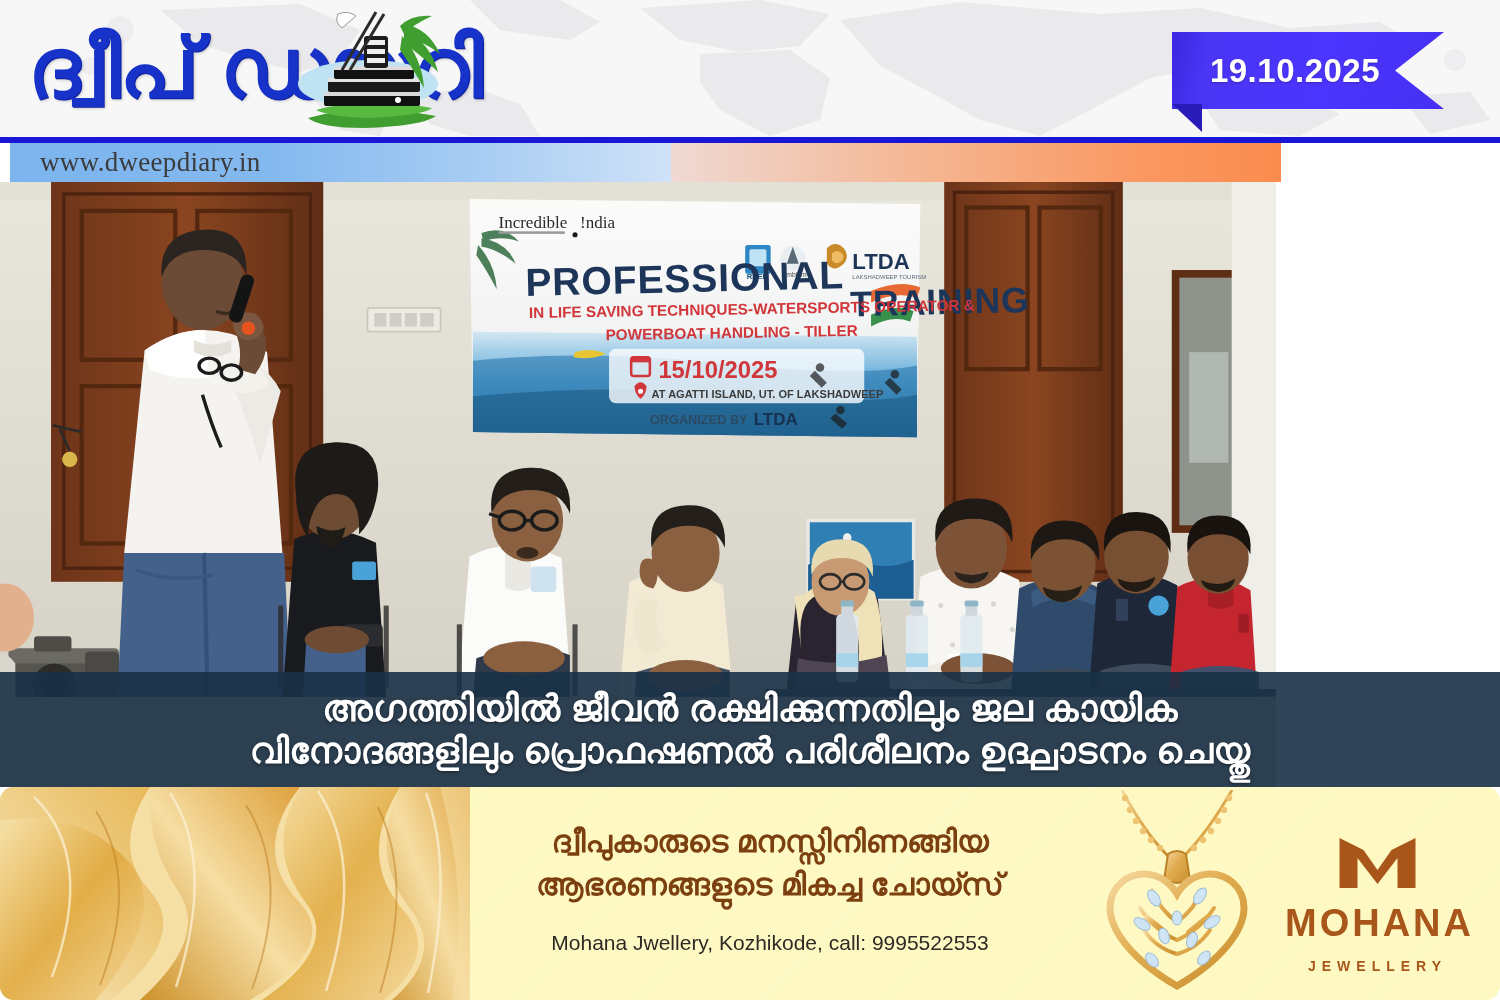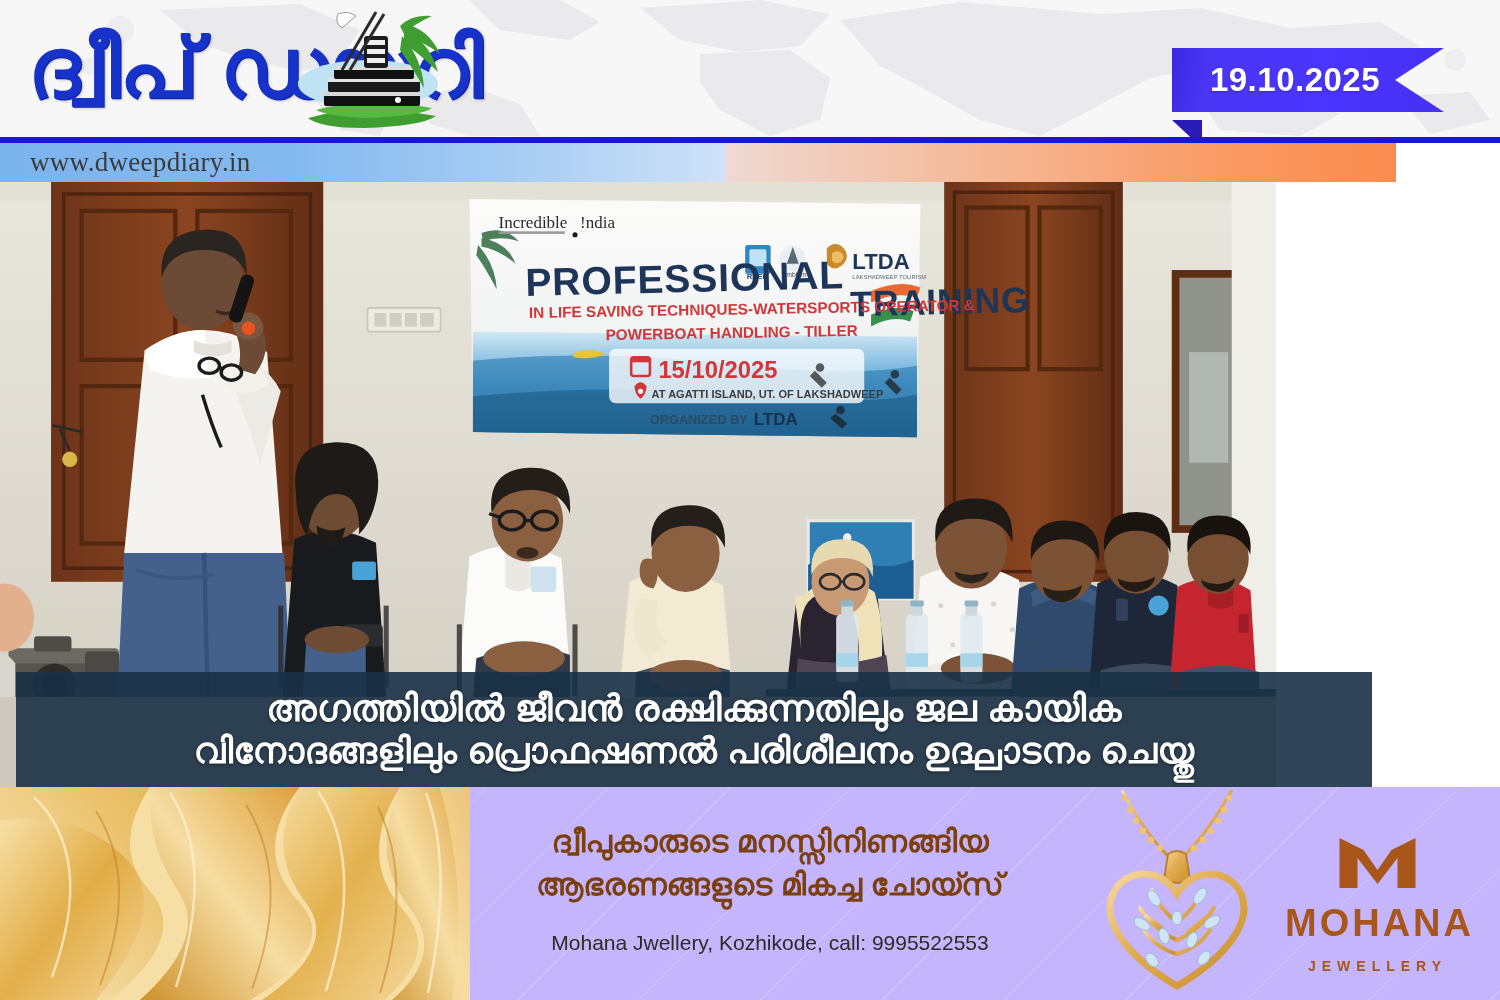--- a/index.html
+++ b/index.html
@@ -14,64 +14,64 @@
   .worldmap { position:absolute; inset:0; opacity:.85; }
 
   .logo-wrap { position:absolute; left:28px; top:8px; width:660px; height:122px; }
   .logo-text { position:absolute; top:4px; left:0; width:660px; height:112px;
                font-size:84px; line-height:112px; font-weight:700; color:#1632c8;
                letter-spacing:-1px; white-space:nowrap;
                text-shadow:1px 1px 0 #0f22a0, 2px 2px 3px rgba(0,0,0,.18); }
   .logo-art { position:absolute; left:244px; top:2px; width:175px; height:120px; }
 
   
-  .date-ribbon { position:absolute; right:56px; top:32px; width:272px; height:64px;margin-top:16px; }
+  .date-ribbon { position:absolute; right:56px; top:32px; width:272px; height:77px; }
   .ribbon-body { position:absolute; inset:0;
       background:linear-gradient(100deg,#3b28e0 0%,#4a35f5 14%,#4b35ff 55%,#4630f2 100%);
       clip-path:polygon(0 0,100% 0,82% 50%,100% 100%,0 100%); }
   .ribbon-fold { position:absolute; left:0; top:72px; width:30px; height:28px;
       background:#2a1cb8; clip-path:polygon(0 0,100% 0,100% 100%); }
   .ribbon-text { position:absolute; inset:0; display:flex; align-items:center;
       justify-content:center; padding-right:26px;
       color:#fff; font-size:33px; font-weight:700; letter-spacing:.5px;
       text-shadow:0 1px 2px rgba(0,0,0,.25); }
 
   
   .blue-rule { position:absolute; left:0; top:137px; width:1500px; height:6px;
                background:#1a16d6; }
-  .tagbar { position:absolute; left:0; top:143px; width:1396px; height:39px;
+  .tagbar { position:absolute; left:10px; top:143px; width:1271px; height:39px;
             display:flex; align-items:center; }
   .tag-left { position:absolute; left:0; top:0; width:52%; height:39px;
      background:linear-gradient(90deg,#7cb4ee 0%,#84b9ef 40%,#a9cdf3 72%,#cfe2f8 100%); }
   .tag-right { position:absolute; right:0; top:0; width:48%; height:39px;
      background:linear-gradient(90deg,#efd9d3 0%,#f5b591 42%,#fa9760 78%,#fb8c4e 100%); }
   .tag-url { position:absolute; left:30px; top:0; height:39px; line-height:39px;
      font-family:"Liberation Serif", serif; font-size:27px; color:#3b3b3b;
      letter-spacing:.3px; }
   .tag-slogan { position:absolute; right:22px; top:0; height:39px; line-height:39px;
      font-size:25px; font-weight:700; font-style:italic; color:#4d4d4d; }
 
   
   .photo { position:absolute; left:0; top:182px; width:1276px; height:605px;
            overflow:hidden; background:#cfc9bd; }
   .photo svg { position:absolute; inset:0; }
 
   
-  .headline { position:absolute; left:16px; top:672px; width:1356px; height:115px;
+  .headline { position:absolute; left:0; top:672px; width:1500px; height:115px;
      background:rgba(26,49,70,.90);
      display:flex; flex-direction:column; align-items:center; justify-content:center;
      gap:1px; }
   .hl-line { color:#fff; font-weight:700; font-size:37px; line-height:1.12;
      text-align:center; white-space:nowrap; letter-spacing:.2px;
      text-shadow:0 1px 3px rgba(0,0,0,.5); }
   .hl-line.l2 { font-size:36px; }
 
   
   .ad { position:absolute; left:0; top:787px; width:1500px; height:213px;
-        background:#c4b5fd; overflow:hidden; }
+        background:#fef9c3; overflow:hidden;border-radius:14px; }
   .ad-silk { position:absolute; left:0; top:0; width:470px; height:213px; }
   .ad-diag { position:absolute; inset:0; opacity:.35;
      background:repeating-linear-gradient(135deg,rgba(255,255,255,.5) 0 1px,
                 rgba(255,255,255,0) 1px 86px); }
   .ad-copy { position:absolute; left:470px; top:34px; width:600px; text-align:center; }
   .ad-ml { color:#7b3f10; font-weight:700; font-size:31px; line-height:1.38;
            white-space:nowrap; }
   .ad-sub { margin-top:24px; color:#2e2a26; font-size:21px; white-space:nowrap; }
   .ad-pendant { position:absolute; left:1082px; top:790px; width:190px; height:210px; }
   .ad-logo { position:absolute; left:1285px; top:836px; width:185px; height:128px;

